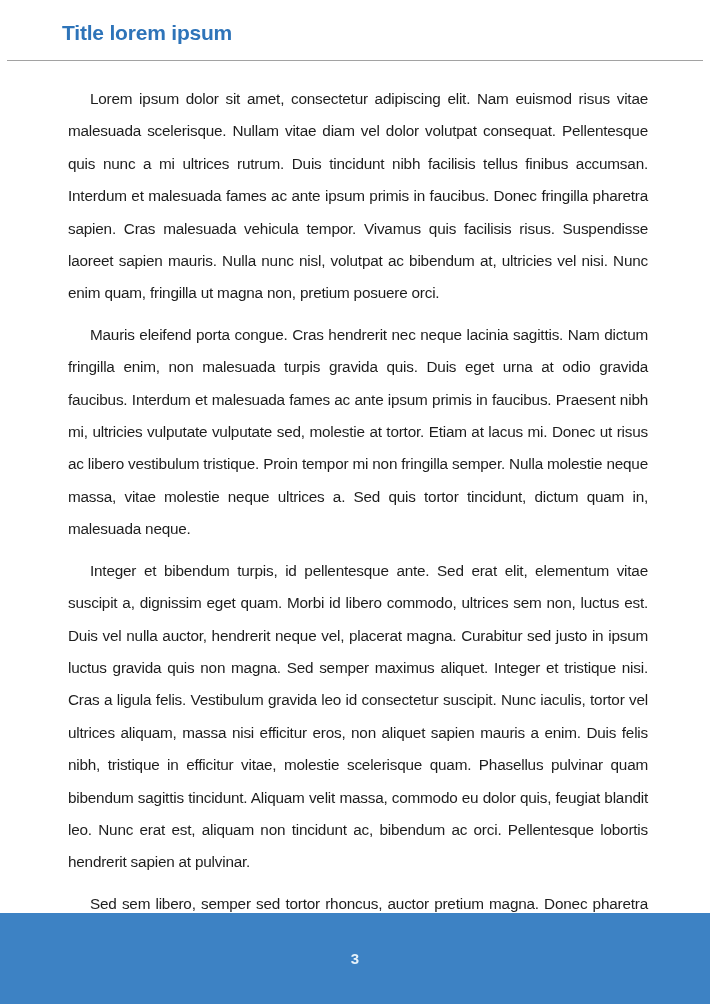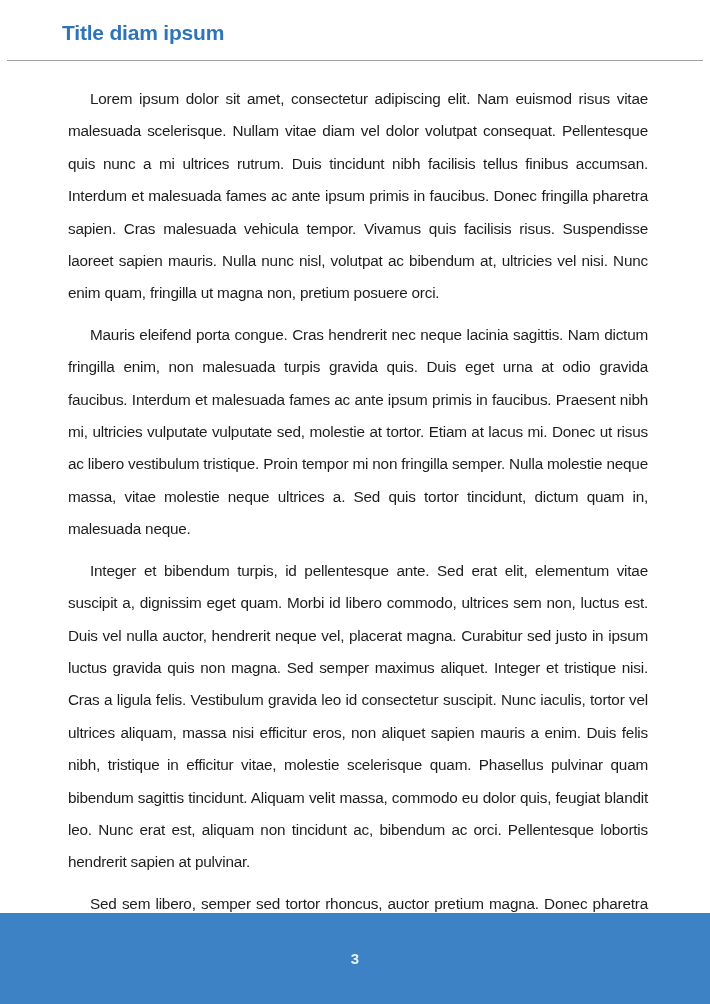--- a/index.html
+++ b/index.html
@@ -70,21 +70,21 @@
     font-weight: bold;
     line-height: 1;
   }
 </style>
 </head>
 <body>
 
 <div class="page">
 
   <header class="page-header">
-    <h1 class="page-title">Title diam ipsum</h1>
+    <h1 class="page-title">Title lorem ipsum</h1>
   </header>
 
   <div class="header-divider"></div>
 
   <main class="document-body">
     <p>Lorem ipsum dolor sit amet, consectetur adipiscing elit. Nam euismod risus vitae malesuada scelerisque. Nullam vitae diam vel dolor volutpat consequat. Pellentesque quis nunc a mi ultrices rutrum. Duis tincidunt nibh facilisis tellus finibus accumsan. Interdum et malesuada fames ac ante ipsum primis in faucibus. Donec fringilla pharetra sapien. Cras malesuada vehicula tempor. Vivamus quis facilisis risus. Suspendisse laoreet sapien mauris. Nulla nunc nisl, volutpat ac bibendum at, ultricies vel nisi. Nunc enim quam, fringilla ut magna non, pretium posuere orci.</p>
     <p>Mauris eleifend porta congue. Cras hendrerit nec neque lacinia sagittis. Nam dictum fringilla enim, non malesuada turpis gravida quis. Duis eget urna at odio gravida faucibus. Interdum et malesuada fames ac ante ipsum primis in faucibus. Praesent nibh mi, ultricies vulputate vulputate sed, molestie at tortor. Etiam at lacus mi. Donec ut risus ac libero vestibulum tristique. Proin tempor mi non fringilla semper. Nulla molestie neque massa, vitae molestie neque ultrices a. Sed quis tortor tincidunt, dictum quam in, malesuada neque.</p>
     <p>Integer et bibendum turpis, id pellentesque ante. Sed erat elit, elementum vitae suscipit a, dignissim eget quam. Morbi id libero commodo, ultrices sem non, luctus est. Duis vel nulla auctor, hendrerit neque vel, placerat magna. Curabitur sed justo in ipsum luctus gravida quis non magna. Sed semper maximus aliquet. Integer et tristique nisi. Cras a ligula felis. Vestibulum gravida leo id consectetur suscipit. Nunc iaculis, tortor vel ultrices aliquam, massa nisi efficitur eros, non aliquet sapien mauris a enim. Duis felis nibh, tristique in efficitur vitae, molestie scelerisque quam. Phasellus pulvinar quam bibendum sagittis tincidunt. Aliquam velit massa, commodo eu dolor quis, feugiat blandit leo. Nunc erat est, aliquam non tincidunt ac, bibendum ac orci. Pellentesque lobortis hendrerit sapien at pulvinar.</p>
     <p>Sed sem libero, semper sed tortor rhoncus, auctor pretium magna. Donec pharetra sit amet tellus in imperdiet. Nullam diam dolor, cursus in ante a, facilisis pellentesque elit. Pellentesque non dolor euismod, lacinia eros eget, condimentum leo. In condimentum sodales lacus et fermentum. Fusce luctus congue est id fringilla. Ut porttitor nibh a sodales faucibus.</p>
   </main>

